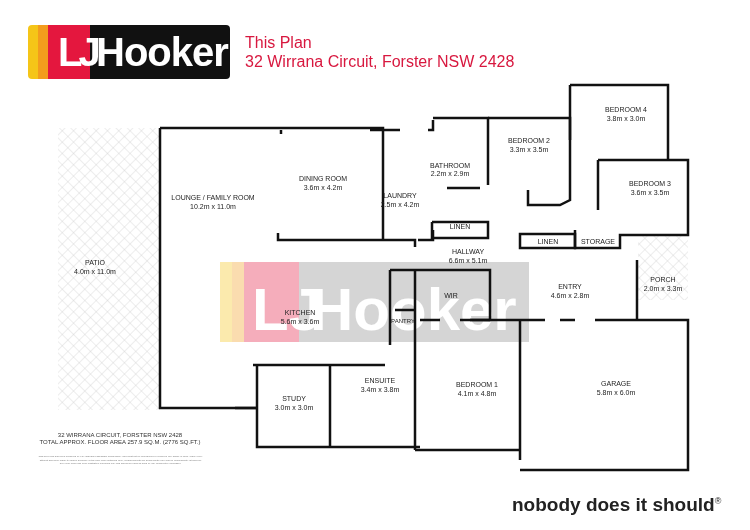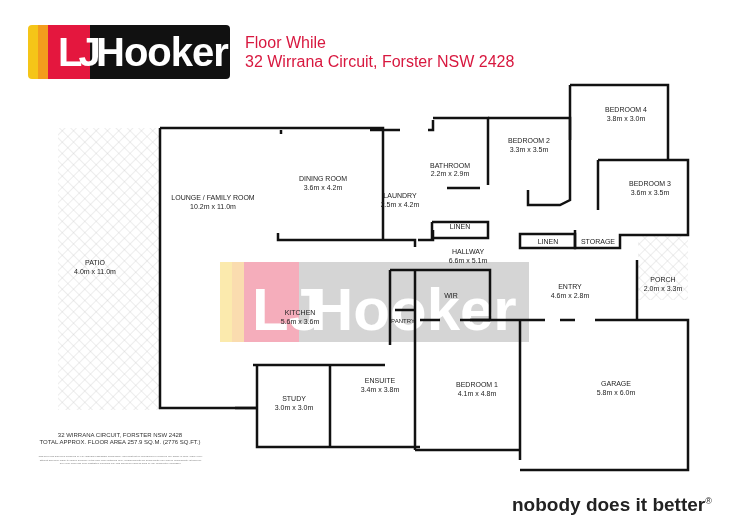--- a/index.html
+++ b/index.html
@@ -25,21 +25,21 @@
 <div class="logo">
   <div class="y"></div>
   <div class="o"></div>
   <div class="r"></div>
   <div class="k"></div>
   <span class="lj">LJ</span>
   <span class="hk">Hooker</span>
 </div>
 
 <div class="title">
-  <div>Floor While</div>
+  <div>This Plan</div>
   <div>32 Wirrana Circuit, Forster NSW 2428</div>
 </div>
 
 <svg class="plan" width="750" height="530">
   <defs>
     <pattern id="hatch" width="8" height="8" patternUnits="userSpaceOnUse" patternTransform="rotate(45)">
       <rect width="8" height="8" fill="#fff"></rect>
       <path d="M0 0 L0 8 M0 0 L8 0" stroke="#ccc" stroke-width="0.7"></path>
     </pattern>
   </defs>
@@ -128,13 +128,13 @@
     <text class="lbl" x="403" y="323" style="font-size:6px">PANTRY</text>
   </g>
 </svg>
 
 <div class="foot">
   <div>32 WIRRANA CIRCUIT, FORSTER NSW 2428</div>
   <div>TOTAL APPROX. FLOOR AREA 257.9 SQ.M. (2776 SQ.FT.)</div>
 </div>
 <div class="fine">This floor plan has been produced by LJ HOOKER FORSTER TUNCURRY and must not be reproduced or copied in any shape or form. While every attempt has been made to ensure accuracy of the floor plan contained here, measurements are approximate only and no responsibility is taken for any error. This plan is for illustrative purposes only and should be used as such by any prospective purchaser.</div>
 
-<div class="tag"><span>nobody does it better</span><sup>®</sup></div>
+<div class="tag"><span>nobody does it should</span><sup>®</sup></div>
 
 </body></html>

